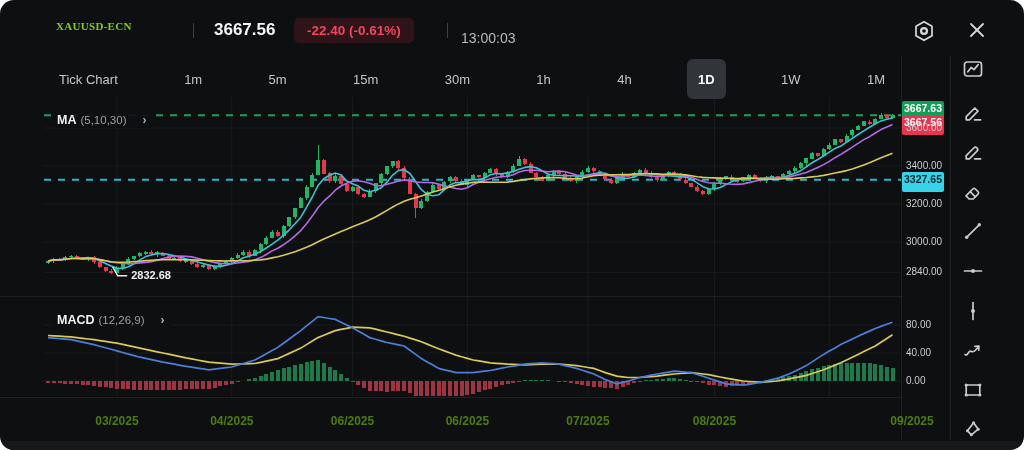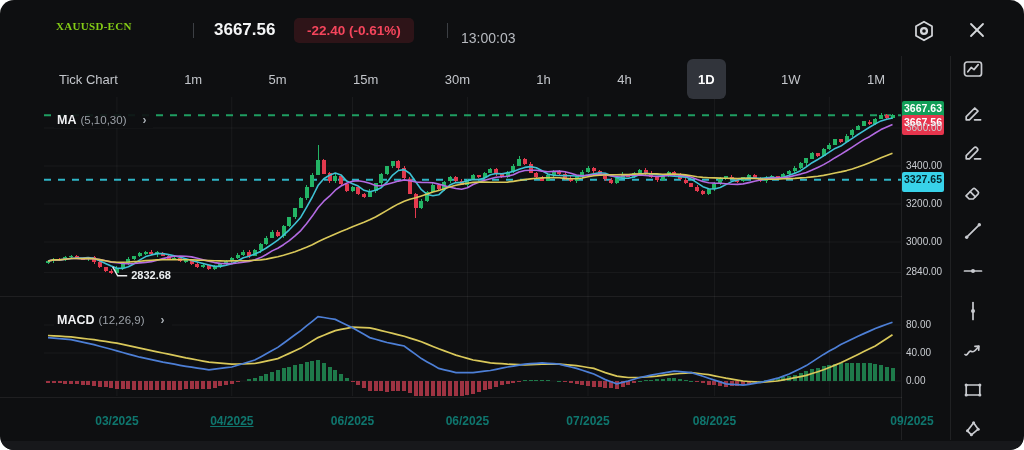--- a/index.html
+++ b/index.html
@@ -15,21 +15,21 @@
   .time{left:461px;top:22px;font-size:14px;color:#b7bac0;margin-top:8px;}
   .ibtn{position:absolute;top:17px;width:28px;height:28px;background:none;border:none;cursor:pointer;padding:1px;}
   
   .tabs{left:48px;top:59px;width:848px;height:40px;display:flex;justify-content:space-between;}
   .tab{font-size:13px;color:#c3c6cb;padding:5px 11px;border-radius:6px;background:none;border:none;
        font-family:inherit;cursor:pointer;white-space:nowrap;}
   .tab.on{background:#31343b;color:#ffffff;font-weight:700;}
   
   .badge{left:902px;width:42px;height:20px;line-height:15px;text-align:center;font-size:10.5px;font-weight:700;border-radius:2px;}
   .axLbl{font-size:10px;color:#c9ccd1;}
-  .month{transform:translateX(-50%);font-size:12px;font-weight:600;color:#0f766e;top:414px;white-space:nowrap;}
+  .month{transform:translateX(-50%);font-size:12px;font-weight:600;color:#4d7c0f;top:414px;white-space:nowrap;}
   .indLbl{left:54px;background:rgba(14,15,17,.92);padding:1px 7px 1px 3px;font-size:12.5px;color:#f0f1f3;cursor:pointer;white-space:nowrap;}
   .indLbl b{font-weight:700;}
   .indLbl i{font-style:normal;color:#9ba0a7;font-size:11.5px;margin-left:4px;}
   .indLbl em{font-style:normal;color:#aab0b6;font-weight:700;margin-left:16px;font-size:12px;}
   .anno{font-size:11px;font-weight:700;color:#eceff1;}
   .tool{left:958px;width:30px;height:27px;background:none;border:none;cursor:pointer;padding:2px;}
   
   .sepH{left:0;width:902px;height:1px;background:rgba(255,255,255,.07);}
   .sepV{width:1px;background:rgba(255,255,255,.08);top:56px;height:384px;}
   #bottomStrip{left:0;right:0;bottom:0;height:9px;background:#17181b;}
@@ -584,21 +584,21 @@
       <span class="abs axLbl" style="left: 906px; top: 235.5px;">3000.00</span>
       <span class="abs axLbl" style="left: 906px; top: 265.9px;">2840.00</span>
     </div>
   <div id="macdAxis">
       <span class="abs axLbl" style="left: 906px; top: 318.5px;">80.00</span>
       <span class="abs axLbl" style="left: 906px; top: 346.5px;">40.00</span>
       <span class="abs axLbl" style="left: 906px; top: 374.5px;">0.00</span>
     </div>
   <div id="timeAxis">
       <span class="abs month" style="left: 116.94px;">03/2025</span>
-      <span class="abs month" style="left: 231.84px; text-decoration: underline;">04/2025</span>
+      <span class="abs month" style="left: 231.84px;">04/2025</span>
       <span class="abs month" style="left: 352.485px;">06/2025</span>
       <span class="abs month" style="left: 467.385px;">06/2025</span>
       <span class="abs month" style="left: 588.03px;">07/2025</span>
       <span class="abs month" style="left: 714.42px;">08/2025</span>
       <span class="abs month" style="left: 872px; margin-left: 40px;">09/2025</span>
     </div>
   <div id="tools">
       <button class="abs tool" style="top: 54.5px;"><svg width="24" height="24" viewBox="0 0 24 24" fill="none" stroke="#c9cbd0" stroke-width="1.7" stroke-linecap="round" stroke-linejoin="round">
           <rect x="3.5" y="5" width="17" height="14" rx="2.5"></rect>
           <polyline points="6.8,14.8 10.2,10.4 13,12.6 17.2,7.6"></polyline>

